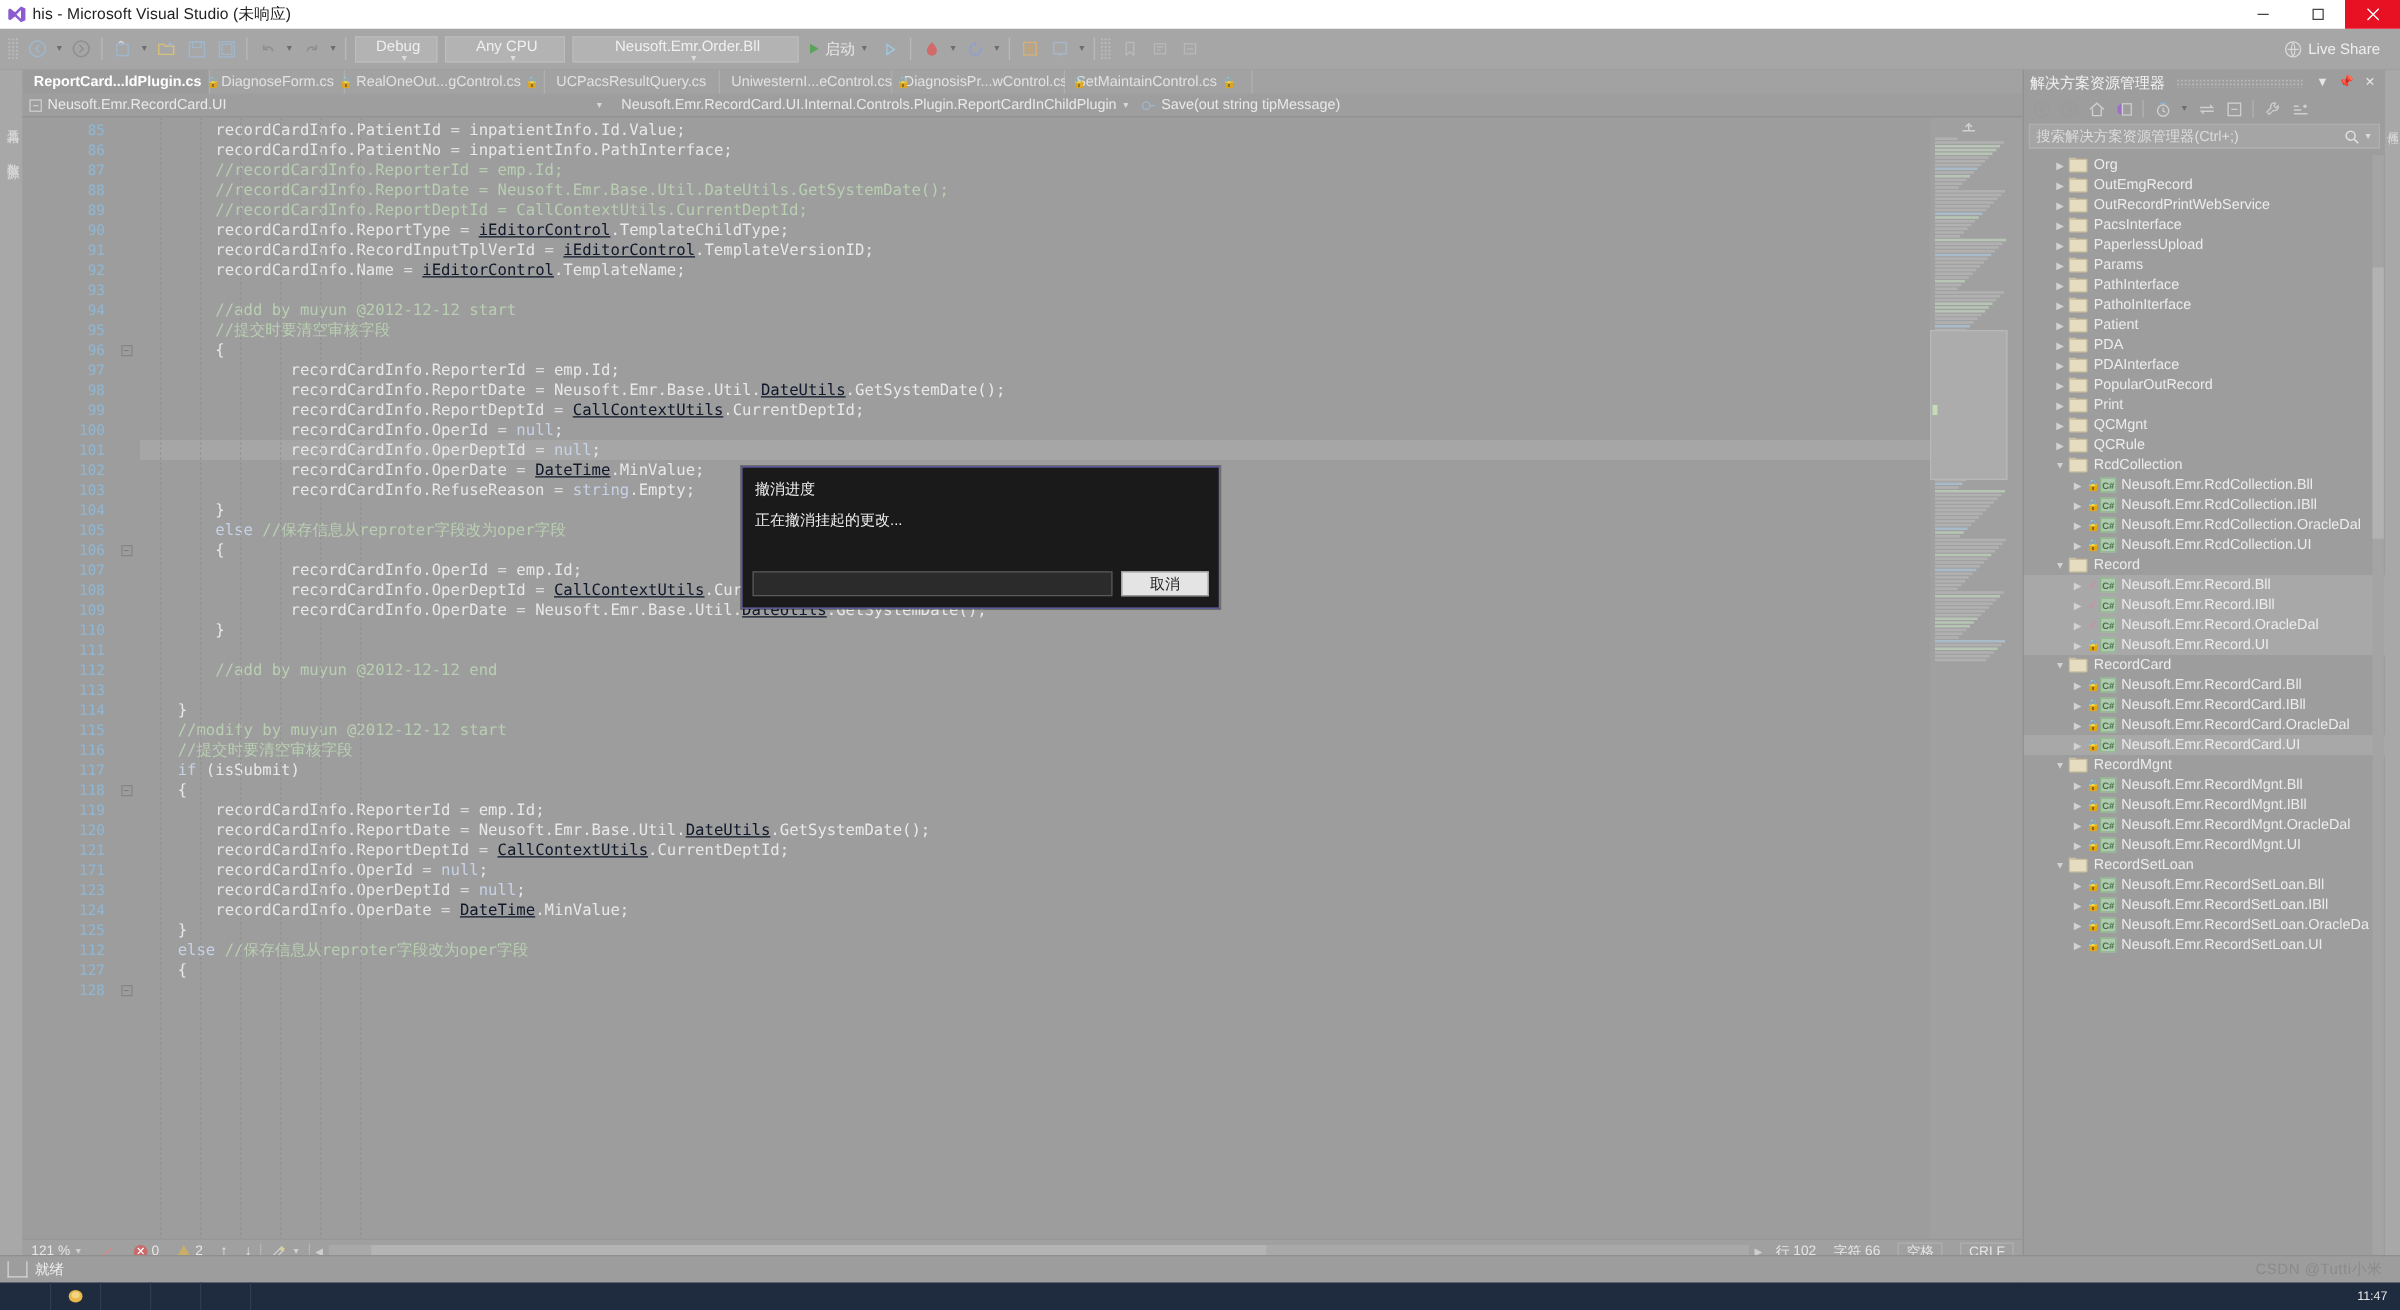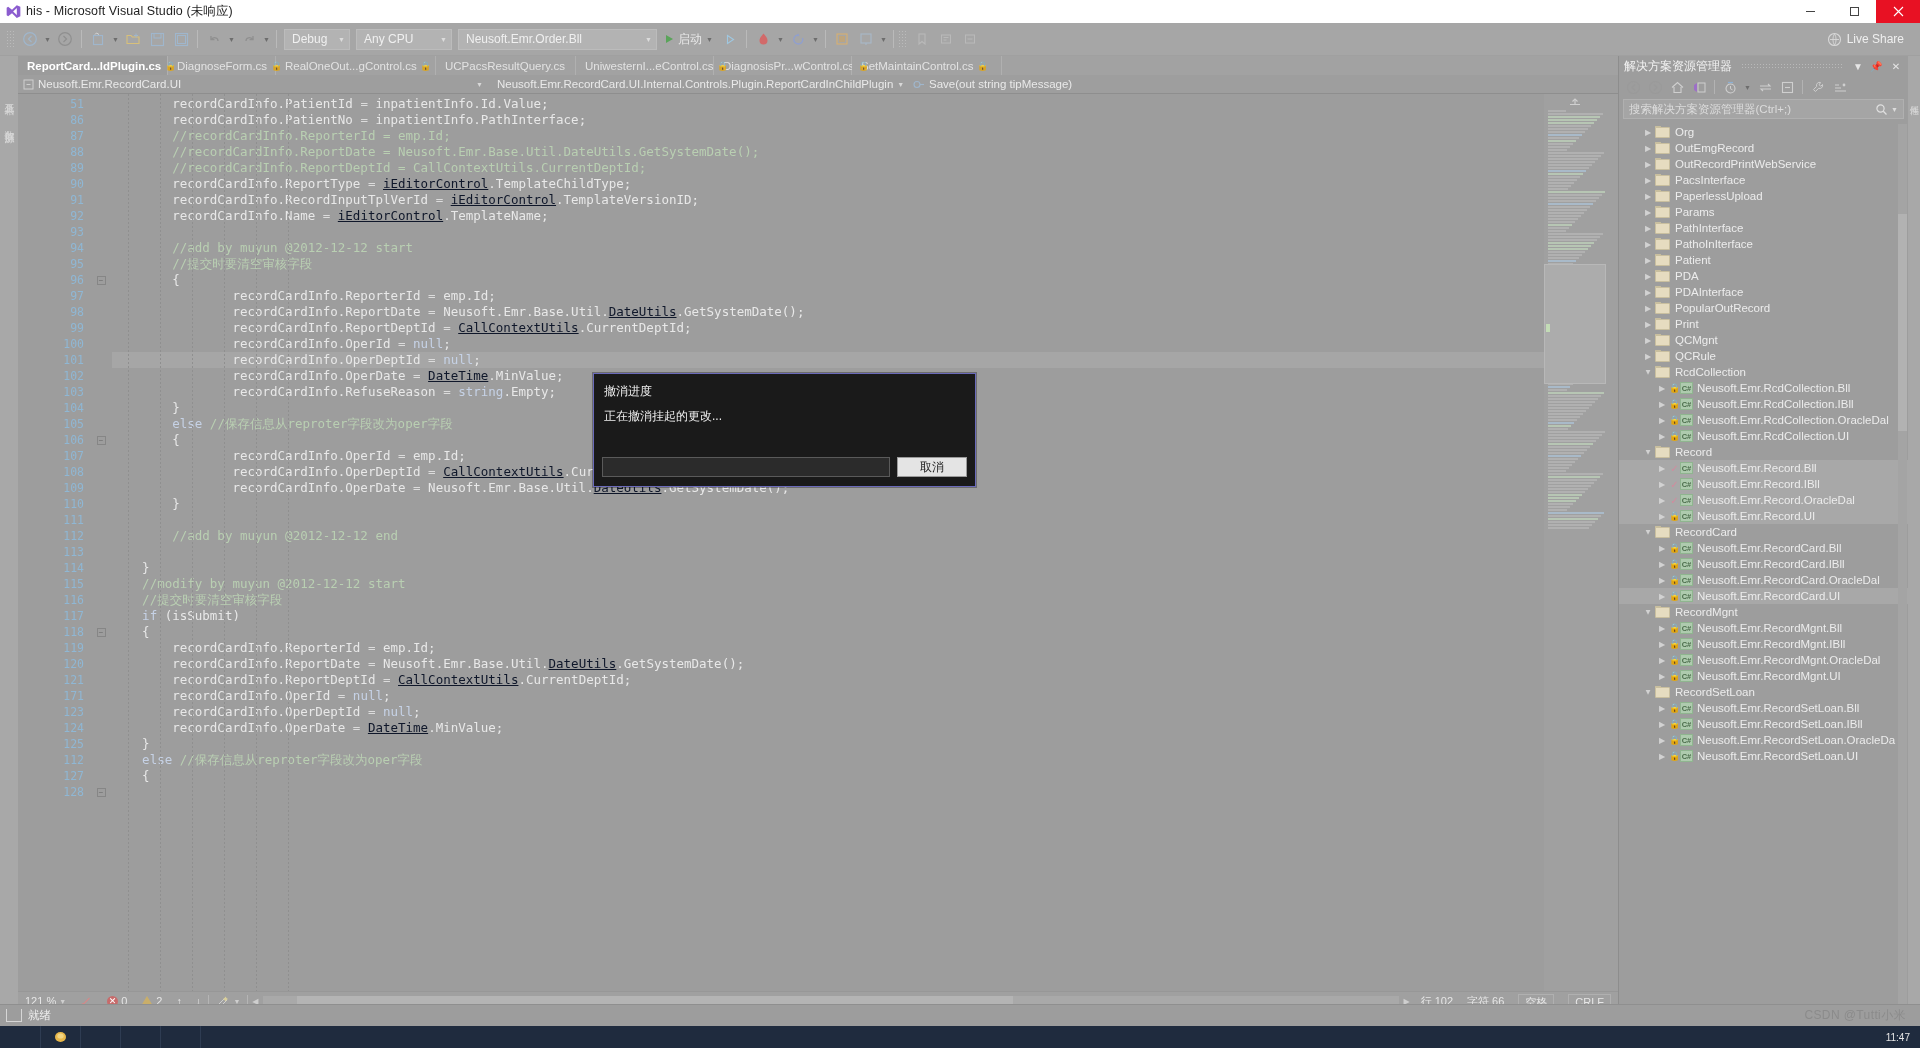--- a/index.html
+++ b/index.html
@@ -44,20 +44,21 @@
     background-size:3px 3px; opacity:.9; }
   .tb-ico { width:24px; height:24px; display:flex; align-items:center; justify-content:center; }
   .tb-ico svg { display:block; }
   .tb-sep { width:1px; height:18px; background:#bababa; margin:0 4px; }
   .tb-caret { font-size:7px; color:#6d6d6d; width:11px; text-align:center; }
   .tb-combo {
     height:21px; background:#b3b3b3; border:1px solid #bcbcbc;
     display:flex; align-items:center; justify-content:space-between;
     padding:0 4px 0 7px; margin:0 3px; color:#f0f0f0; font-size:12px;
     white-space:nowrap;
+    flex-direction:column;
   }
   .tb-combo .cc { font-size:7px; color:#dcdcdc; margin-left:10px; }
   .tb-run { display:flex; align-items:center; padding:0 3px; }
   .tb-run-label { color:#e8e8e8; font-size:12px; margin:0 2px 0 3px; }
 
   
   #main { display:flex; height:calc(1048px - 23px - 33px); }
 
   
   #left-rail {
@@ -348,21 +349,21 @@
   <div class="tb-sep"></div>
 
   <div class="tb-combo" style="width:66px">
     <span>Debug</span>
     <span class="cc">▼</span>
   </div>
   <div class="tb-combo" style="width:96px">
     <span>Any CPU</span>
     <span class="cc">▼</span>
   </div>
-  <div class="tb-combo" style="width:199px">
+  <div class="tb-combo" style="width:181px">
     <span>Neusoft.Emr.Order.Bll</span>
     <span class="cc">▼</span>
   </div>
 
   <div class="tb-run">
     <svg width="12" height="12" viewBox="0 0 12 12">
         <path d="M3 2l7 4-7 4z" fill="#5aa45a"></path>
       </svg>
     <span class="tb-run-label">启动</span>
     <span class="tb-caret">▼</span>
@@ -490,21 +491,21 @@
         <svg width="12" height="11" viewBox="0 0 12 11">
             <circle cx="4" cy="5.5" r="3" fill="none" stroke="#9fb6cc" stroke-width="1.1"></circle>
             <path d="M7 5.5h4" stroke="#9fb6cc" stroke-width="1.1"></path>
           </svg>
         <span>Save(out string tipMessage)</span>
       </div>
     </div>
 
     <div id="editor-wrap">
       <div id="gutter">
-          <div class="lineno">51</div>
+          <div class="lineno">85</div>
           <div class="lineno">86</div>
           <div class="lineno">87</div>
           <div class="lineno">88</div>
           <div class="lineno">89</div>
           <div class="lineno">90</div>
           <div class="lineno">91</div>
           <div class="lineno">92</div>
           <div class="lineno">93</div>
           <div class="lineno">94</div>
           <div class="lineno">95</div>

